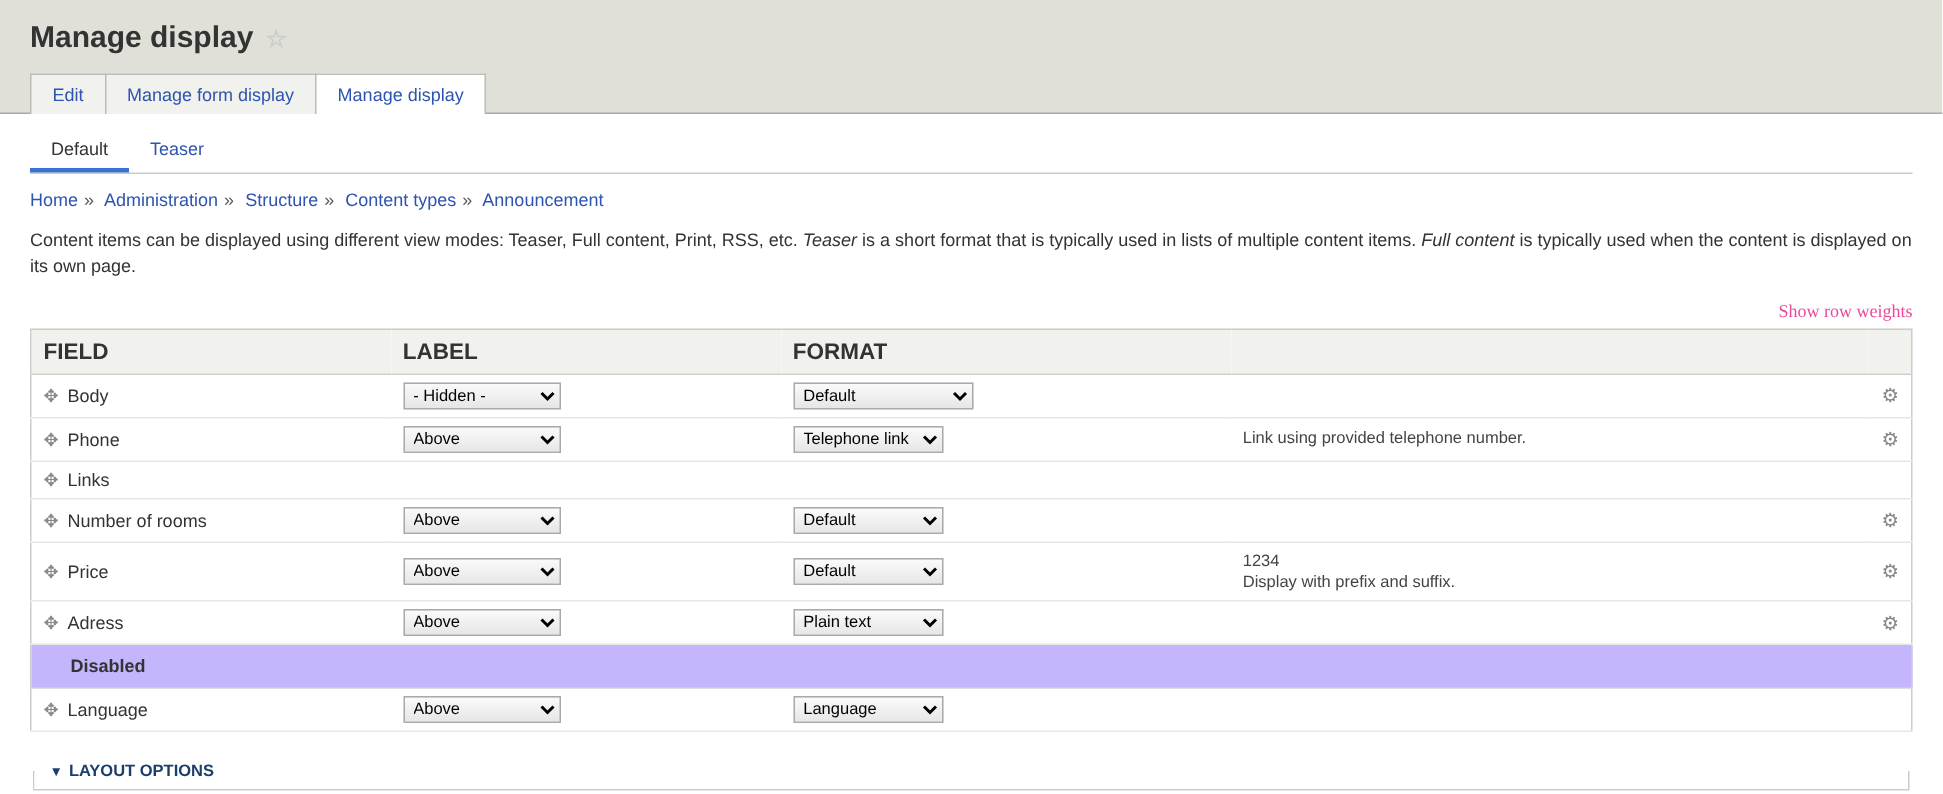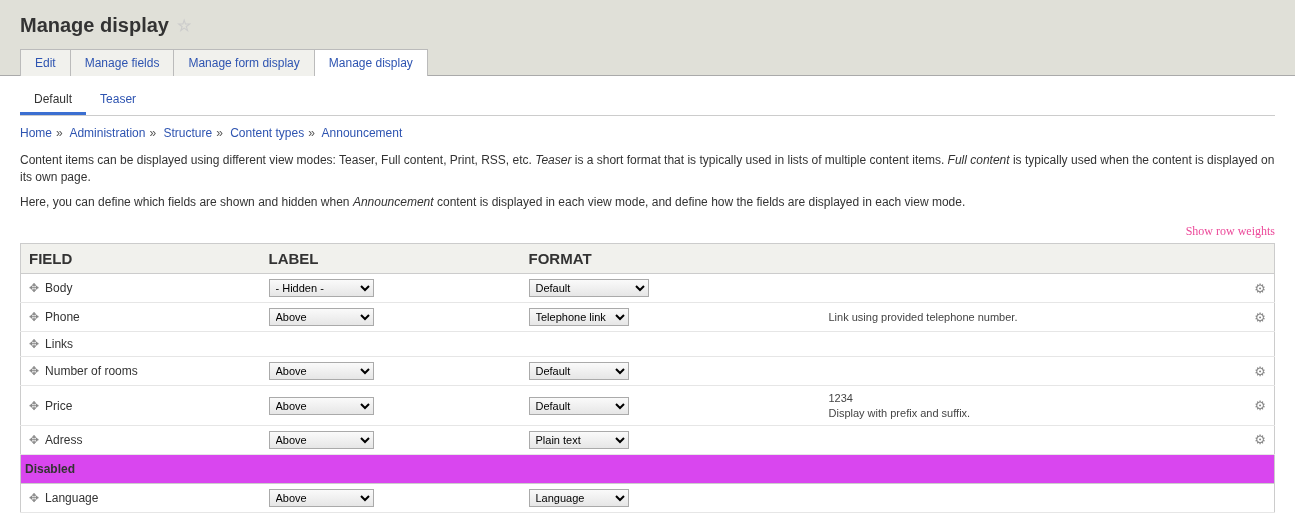--- a/index.html
+++ b/index.html
@@ -17,42 +17,41 @@
   .breadcrumb { padding:10px 0 8px 0; color:#2e54b1; }
   .breadcrumb span.sep { color:#555; padding:0 4px; }
   .breadcrumb a { color:#2e54b1; text-decoration:none; cursor:pointer; }
   p.desc { color:#333; margin:4px 0 8px 0; line-height:1.4; }
   em { font-style:italic; }
   .row-weights { text-align:right; padding:6px 0 4px 0; }
   .row-weights a { color:#ec4899; text-decoration:none; cursor:pointer;font-family:Liberation Serif, serif; }
   table { width:100%; border-collapse:collapse; border:1px solid #ccc; }
   thead th { text-align:left; background:#f1f1ed; font-weight:bold; font-size:15px; padding:6px 8px; border-bottom:1px solid #ccc; border-top:1px solid #ccc; text-transform:none; color:#333; }
   tbody td { padding:5px 8px; border-bottom:1px solid #e6e6e6; vertical-align:middle; background:#fff; }
-  tr.section td { font-weight:bold; background:#d946ef; border-bottom:1px solid #ccc; padding:7px 4px; }
+  tr.section td { font-weight:bold; background:#c4b5fd; border-bottom:1px solid #ccc; padding:7px 26px; }
   .drag-handle { color:#888; cursor:move; padding-right:6px; }
   select { font-size:11px; border:1px solid #aaa; background:linear-gradient(#fafafa,#e6e6e6); padding:1px 2px; min-width:100px; }
   .gear-cell { text-align:right; color:#888; width:30px; }
   .gear-cell span { cursor:pointer; font-size:13px; }
   .extra-col { color:#444; font-size:11px; line-height:1.3; }
   fieldset.layout-options { border:1px solid #ccc; margin-top:14px; padding:0; }
   fieldset.layout-options legend { padding:0; width:100%; }
   .legend-inner { background:#fff; padding:6px 10px; font-weight:bold; color:#1b3f6b; font-size:11px; display:flex; align-items:center; }
   .legend-inner .tri { margin-right:4px; font-size:9px; }
 </style>
 </head>
 <body>
 
 <div class="header-region">
   <h1>
     <span>Manage display</span>
     <span class="star">☆</span>
   </h1>
   <div class="primary-tabs">
     <div class="primary-tab">Edit</div>
-    <div class="primary-tab">Manage fields</div>
     <div class="primary-tab">Manage form display</div>
     <div class="primary-tab active">Manage display</div>
   </div>
 </div>
 
 <div class="content-area">
   <div class="secondary-tabs">
     <div class="secondary-tab active">Default</div>
     <div class="secondary-tab">Teaser</div>
   </div>
@@ -60,23 +59,20 @@
   <div class="breadcrumb">
     <a>Home</a><span class="sep">»</span>
     <a>Administration</a><span class="sep">»</span>
     <a>Structure</a><span class="sep">»</span>
     <a>Content types</a><span class="sep">»</span>
     <a>Announcement</a>
   </div>
 
   <p class="desc">
     <span>Content items can be displayed using different view modes: Teaser, Full content, Print, RSS, etc. </span><em>Teaser</em><span> is a short format that is typically used in lists of multiple content items. </span><em>Full content</em><span> is typically used when the content is displayed on its own page.</span>
-  </p>
-  <p class="desc">
-    <span>Here, you can define which fields are shown and hidden when </span><em>Announcement</em><span> content is displayed in each view mode, and define how the fields are displayed in each view mode.</span>
   </p>
 
   <div class="row-weights"><a>Show row weights</a></div>
 
   <table>
     <thead>
       <tr>
         <th style="width:240px">FIELD</th>
         <th style="width:260px">LABEL</th>
         <th>FORMAT</th>

